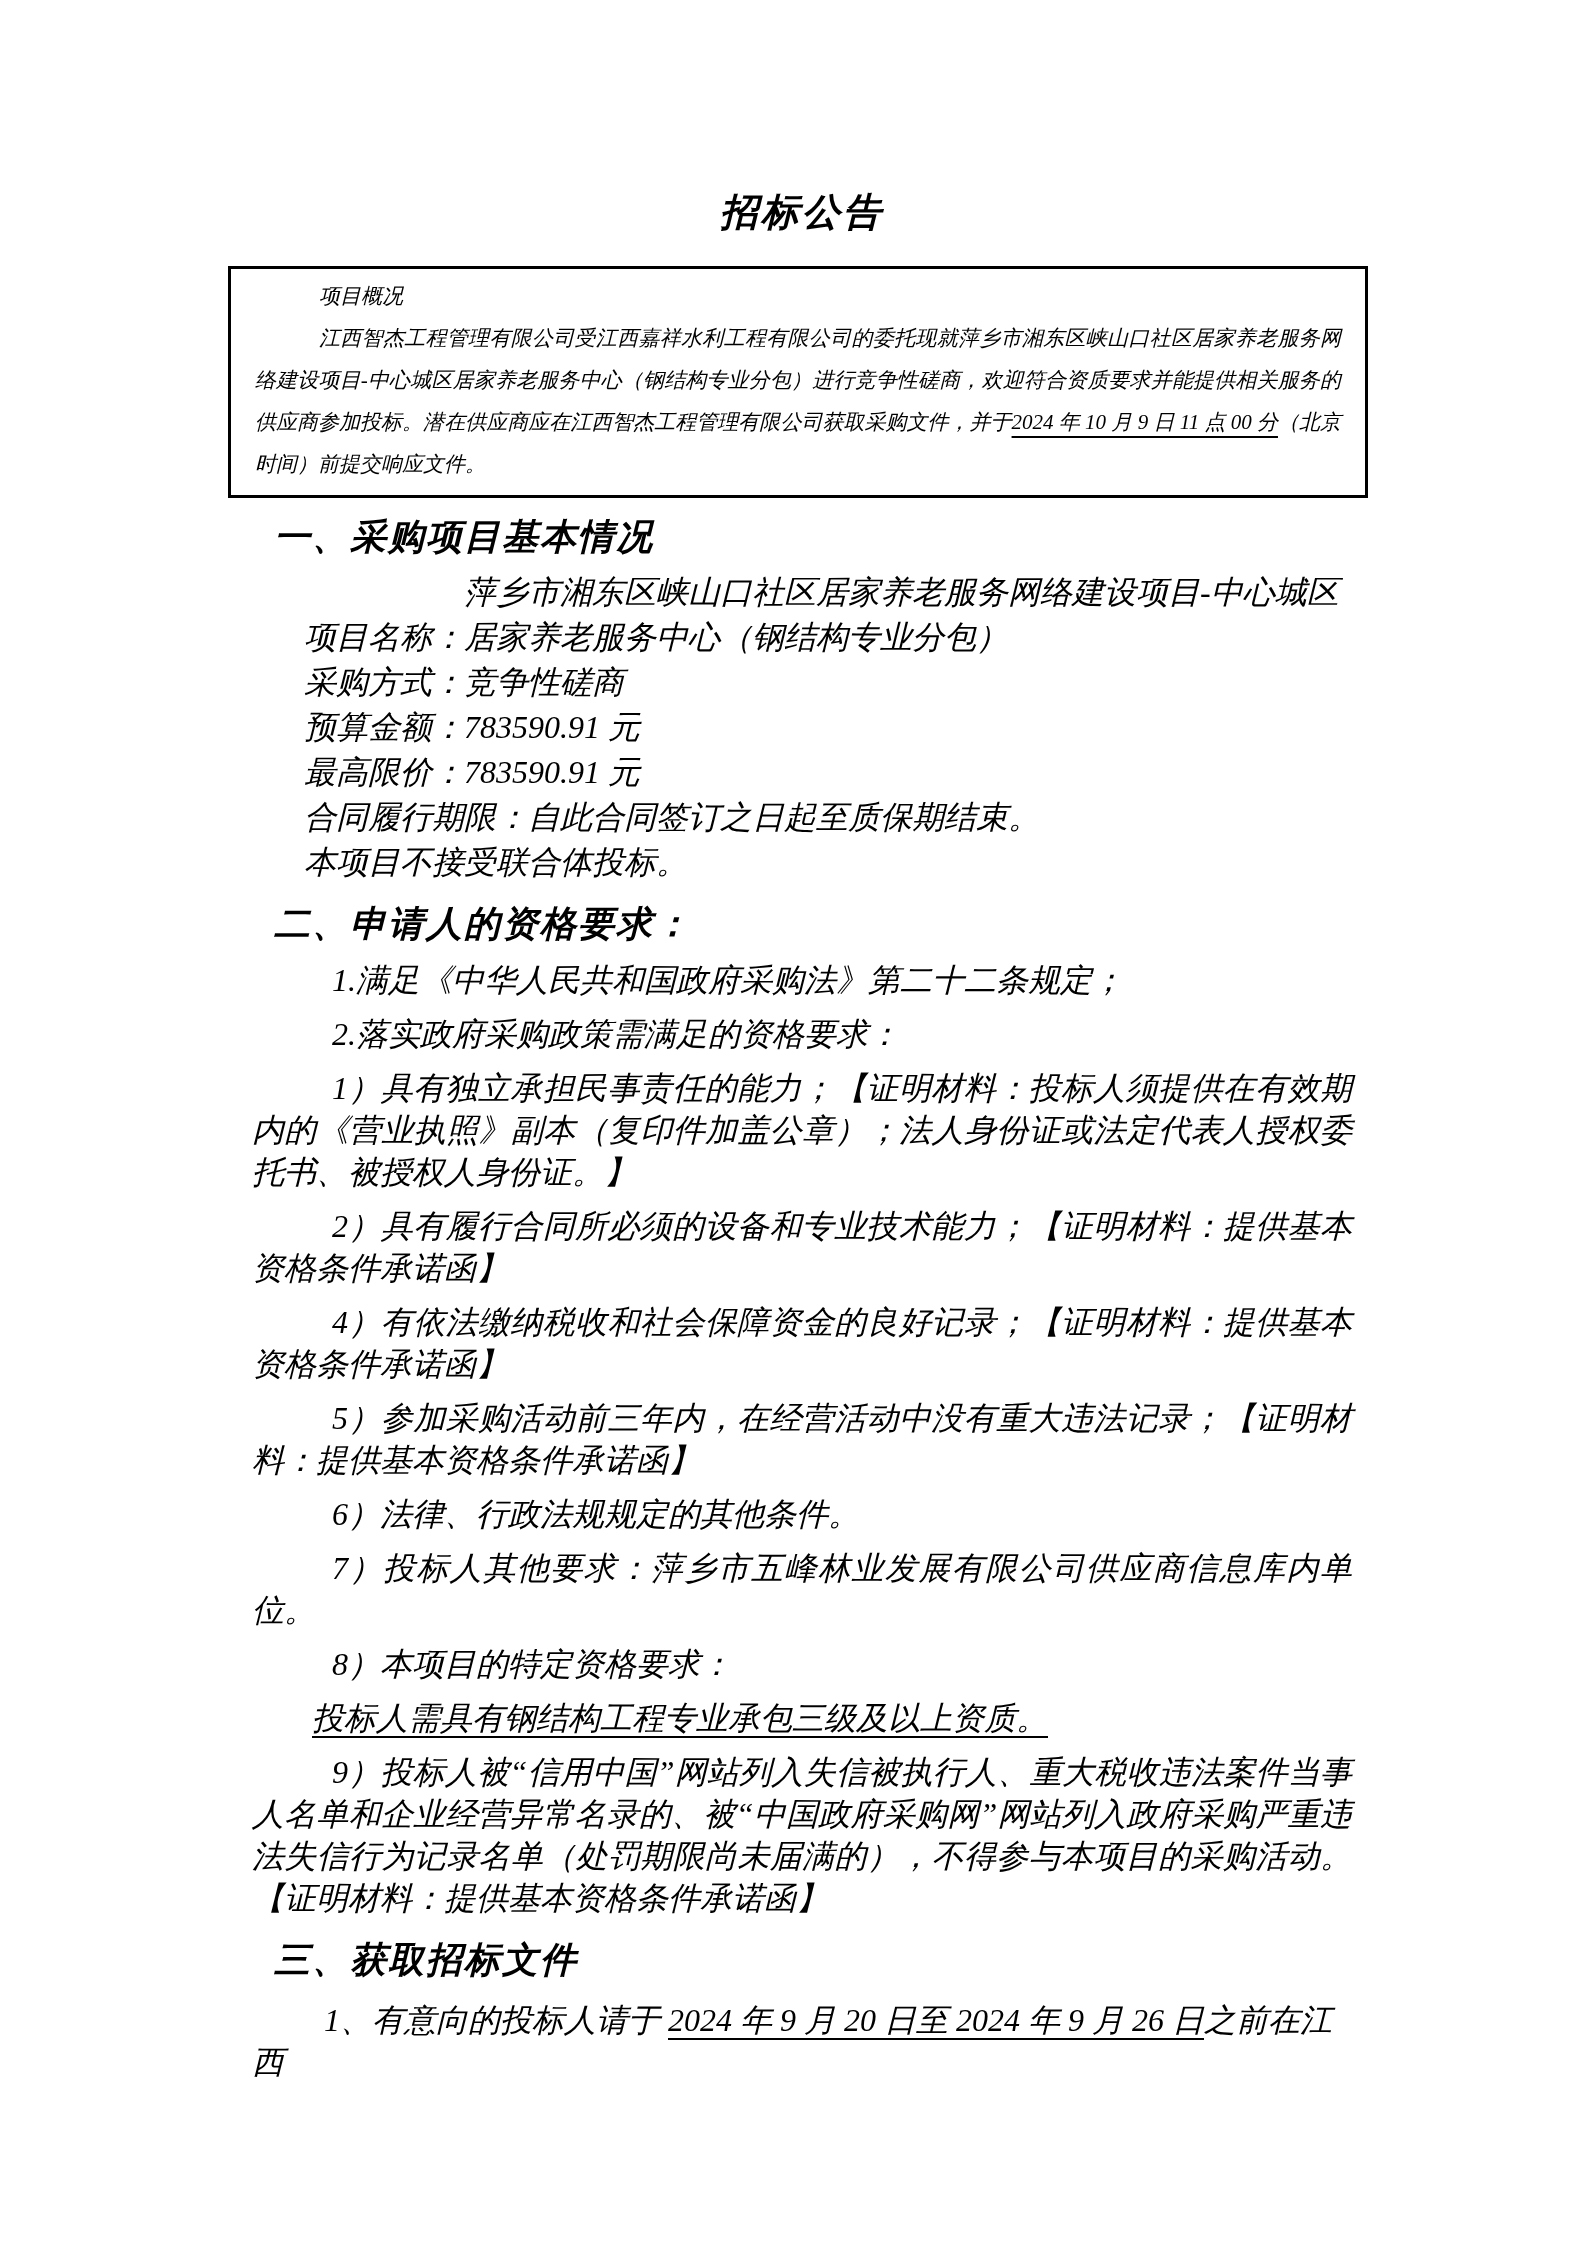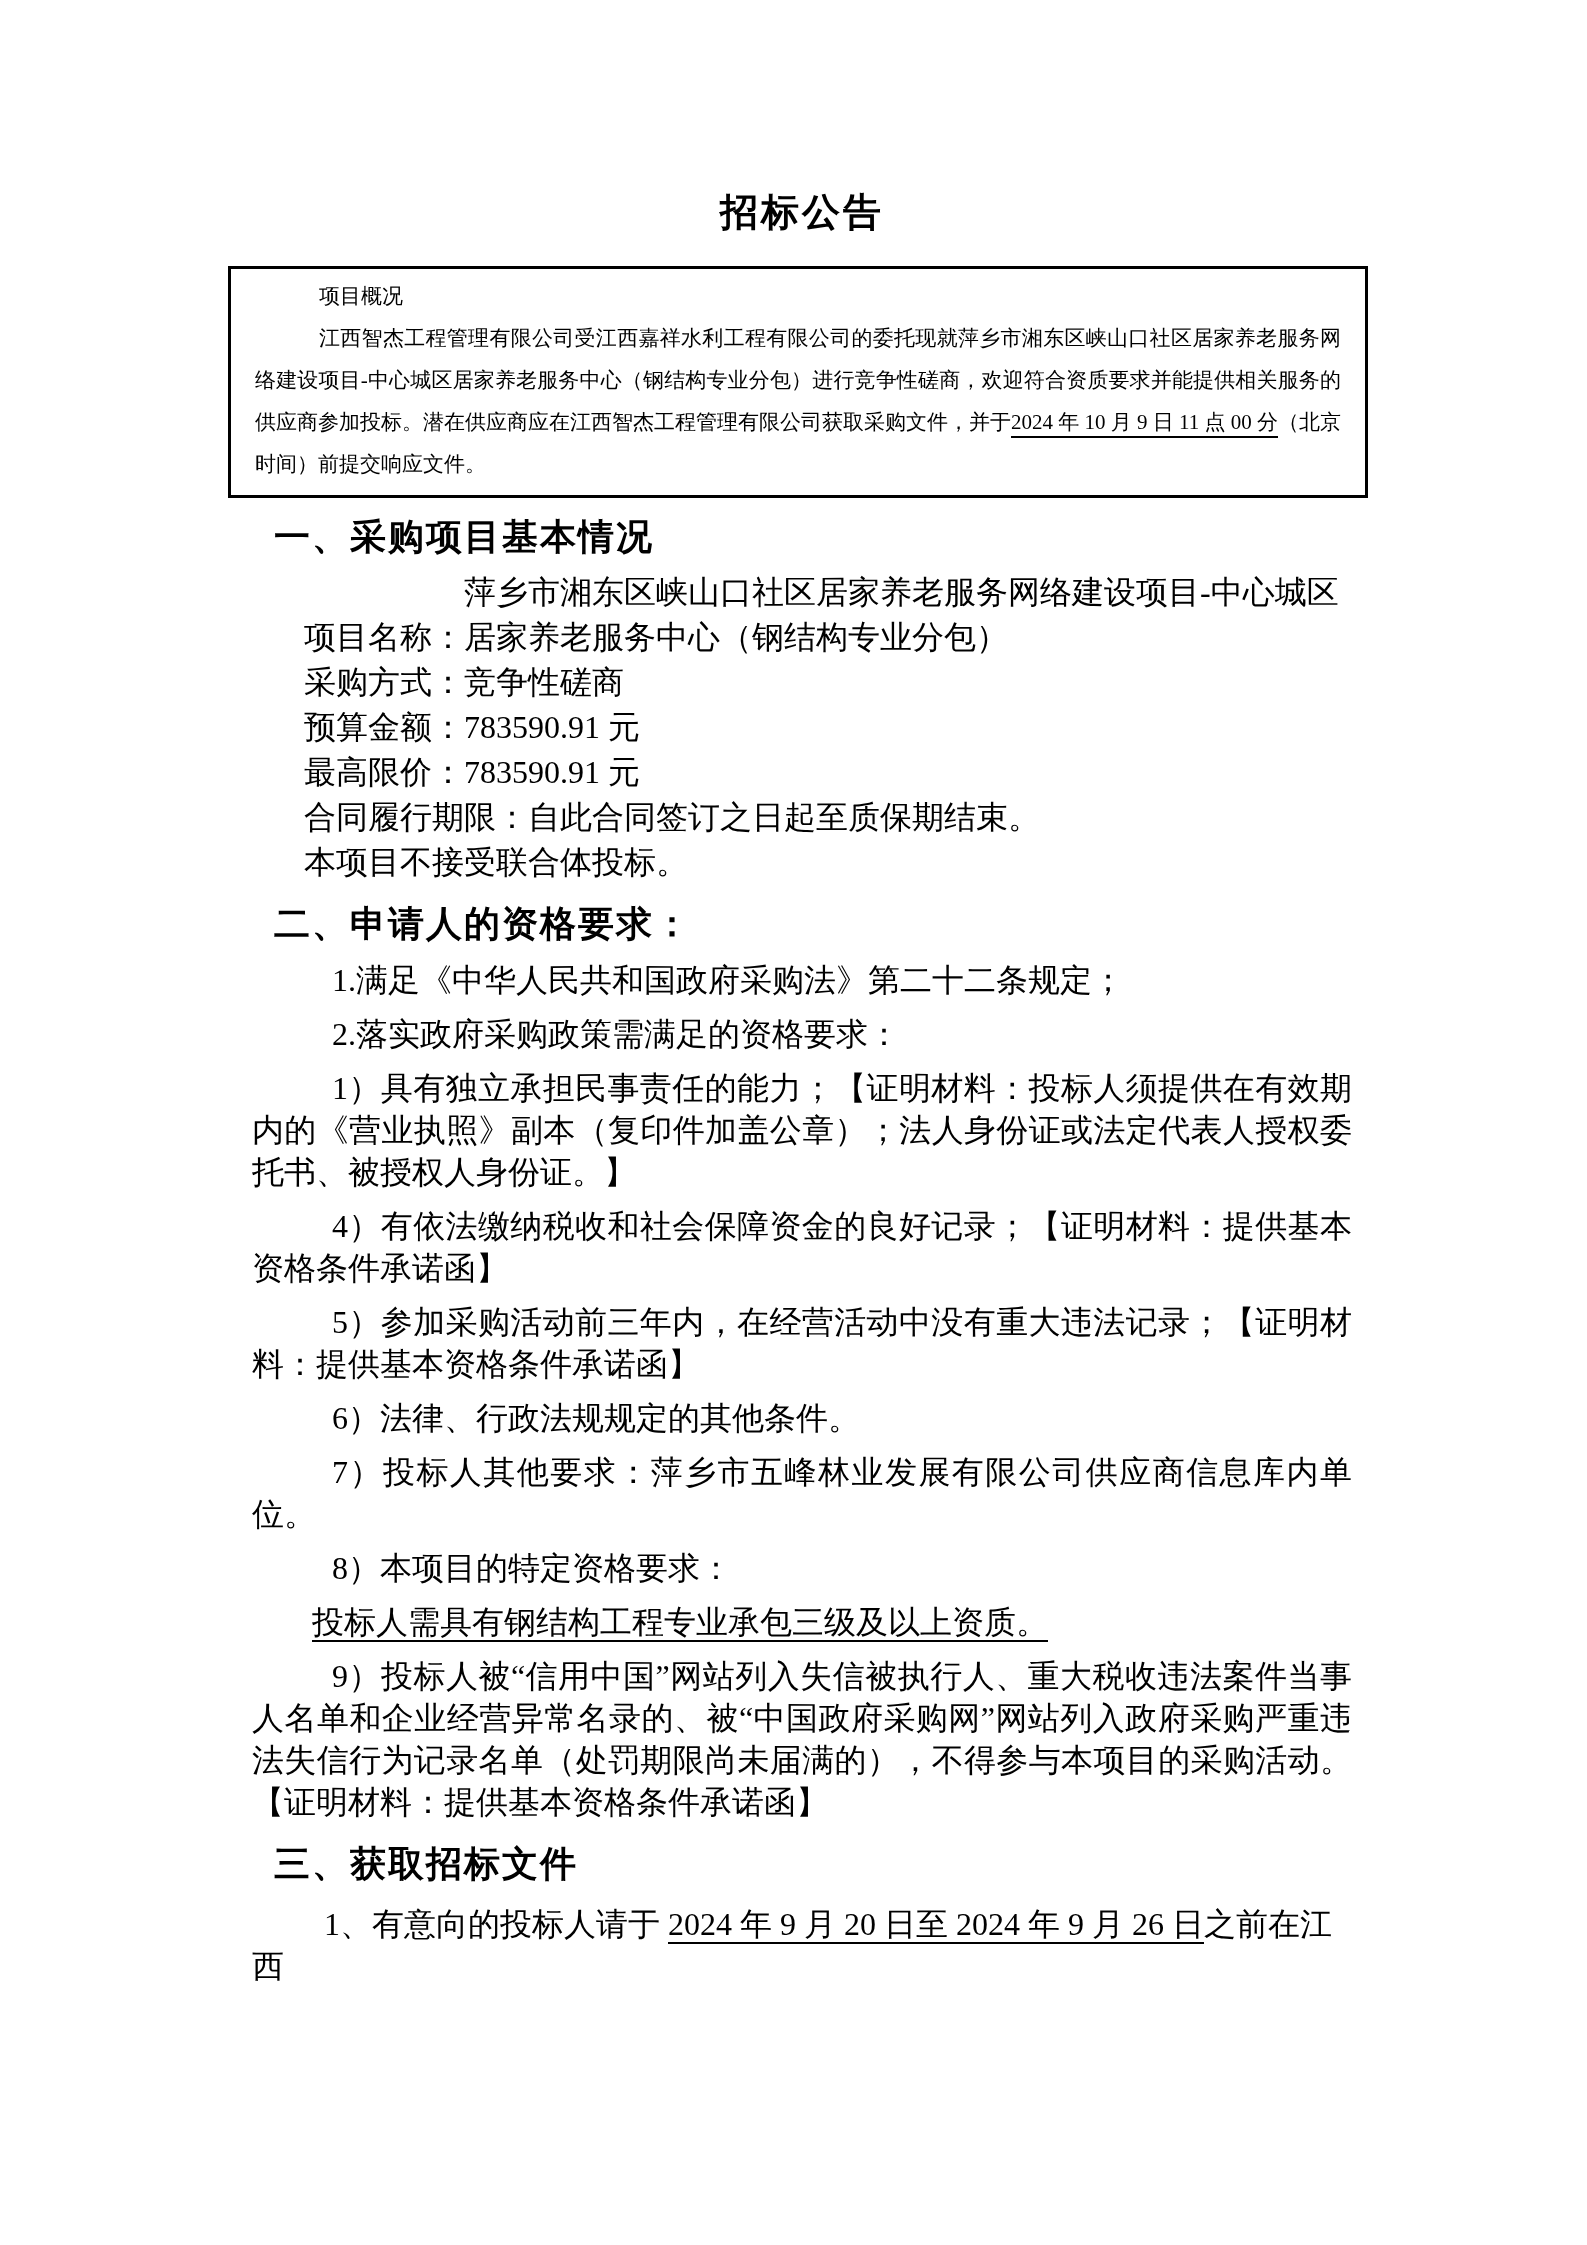--- a/index.html
+++ b/index.html
@@ -4,20 +4,21 @@
 <style>
   html, body { margin: 0; padding: 0; background: #ffffff; }
   .doc {
     position: relative;
     width: 1587px;
     height: 2245px;
     background: #ffffff;
     color: #000000;
     font-family: "Liberation Serif", "DejaVu Serif", serif;
     overflow: hidden;
+    font-style: italic;
   }
   .content {
     position: absolute;
     left: 240px;
     top: 0;
     width: 1124px;
   }
   .title {
     margin: 190px 0 0 0;
     font-size: 38px;
@@ -106,20 +107,21 @@
         <span class="field-value">自此合同签订之日起至质保期结束。</span>
       </div>
       <p class="field-note">本项目不接受联合体投标。</p>
     </div>
 
     <h2 class="sec-heading h2">二、申请人的资格要求：</h2>
 
     <p class="para">1.满足《中华人民共和国政府采购法》第二十二条规定；</p>
     <p class="para">2.落实政府采购政策需满足的资格要求：</p>
     <p class="para">1）具有独立承担民事责任的能力；【证明材料：投标人须提供在有效期内的《营业执照》副本（复印件加盖公章）；法人身份证或法定代表人授权委托书、被授权人身份证。】</p>
+    <p class="para">2）具有履行合同所必须的设备和专业技术能力；【证明材料：提供基本资格条件承诺函】</p>
     <p class="para">4）有依法缴纳税收和社会保障资金的良好记录；【证明材料：提供基本资格条件承诺函】</p>
     <p class="para">5）参加采购活动前三年内，在经营活动中没有重大违法记录；【证明材料：提供基本资格条件承诺函】</p>
     <p class="para">6）法律、行政法规规定的其他条件。</p>
     <p class="para">7）投标人其他要求：萍乡市五峰林业发展有限公司供应商信息库内单位。</p>
     <p class="para">8）本项目的特定资格要求：</p>
     <p class="para tight-indent"><span class="u">投标人需具有钢结构工程专业承包三级及以上资质。</span></p>
     <p class="para">9）投标人被“信用中国”网站列入失信被执行人、重大税收违法案件当事人名单和企业经营异常名录的、被“中国政府采购网”网站列入政府采购严重违法失信行为记录名单（处罚期限尚未届满的），不得参与本项目的采购活动。【证明材料：提供基本资格条件承诺函】</p>
 
     <h2 class="sec-heading h3">三、获取招标文件</h2>
 

